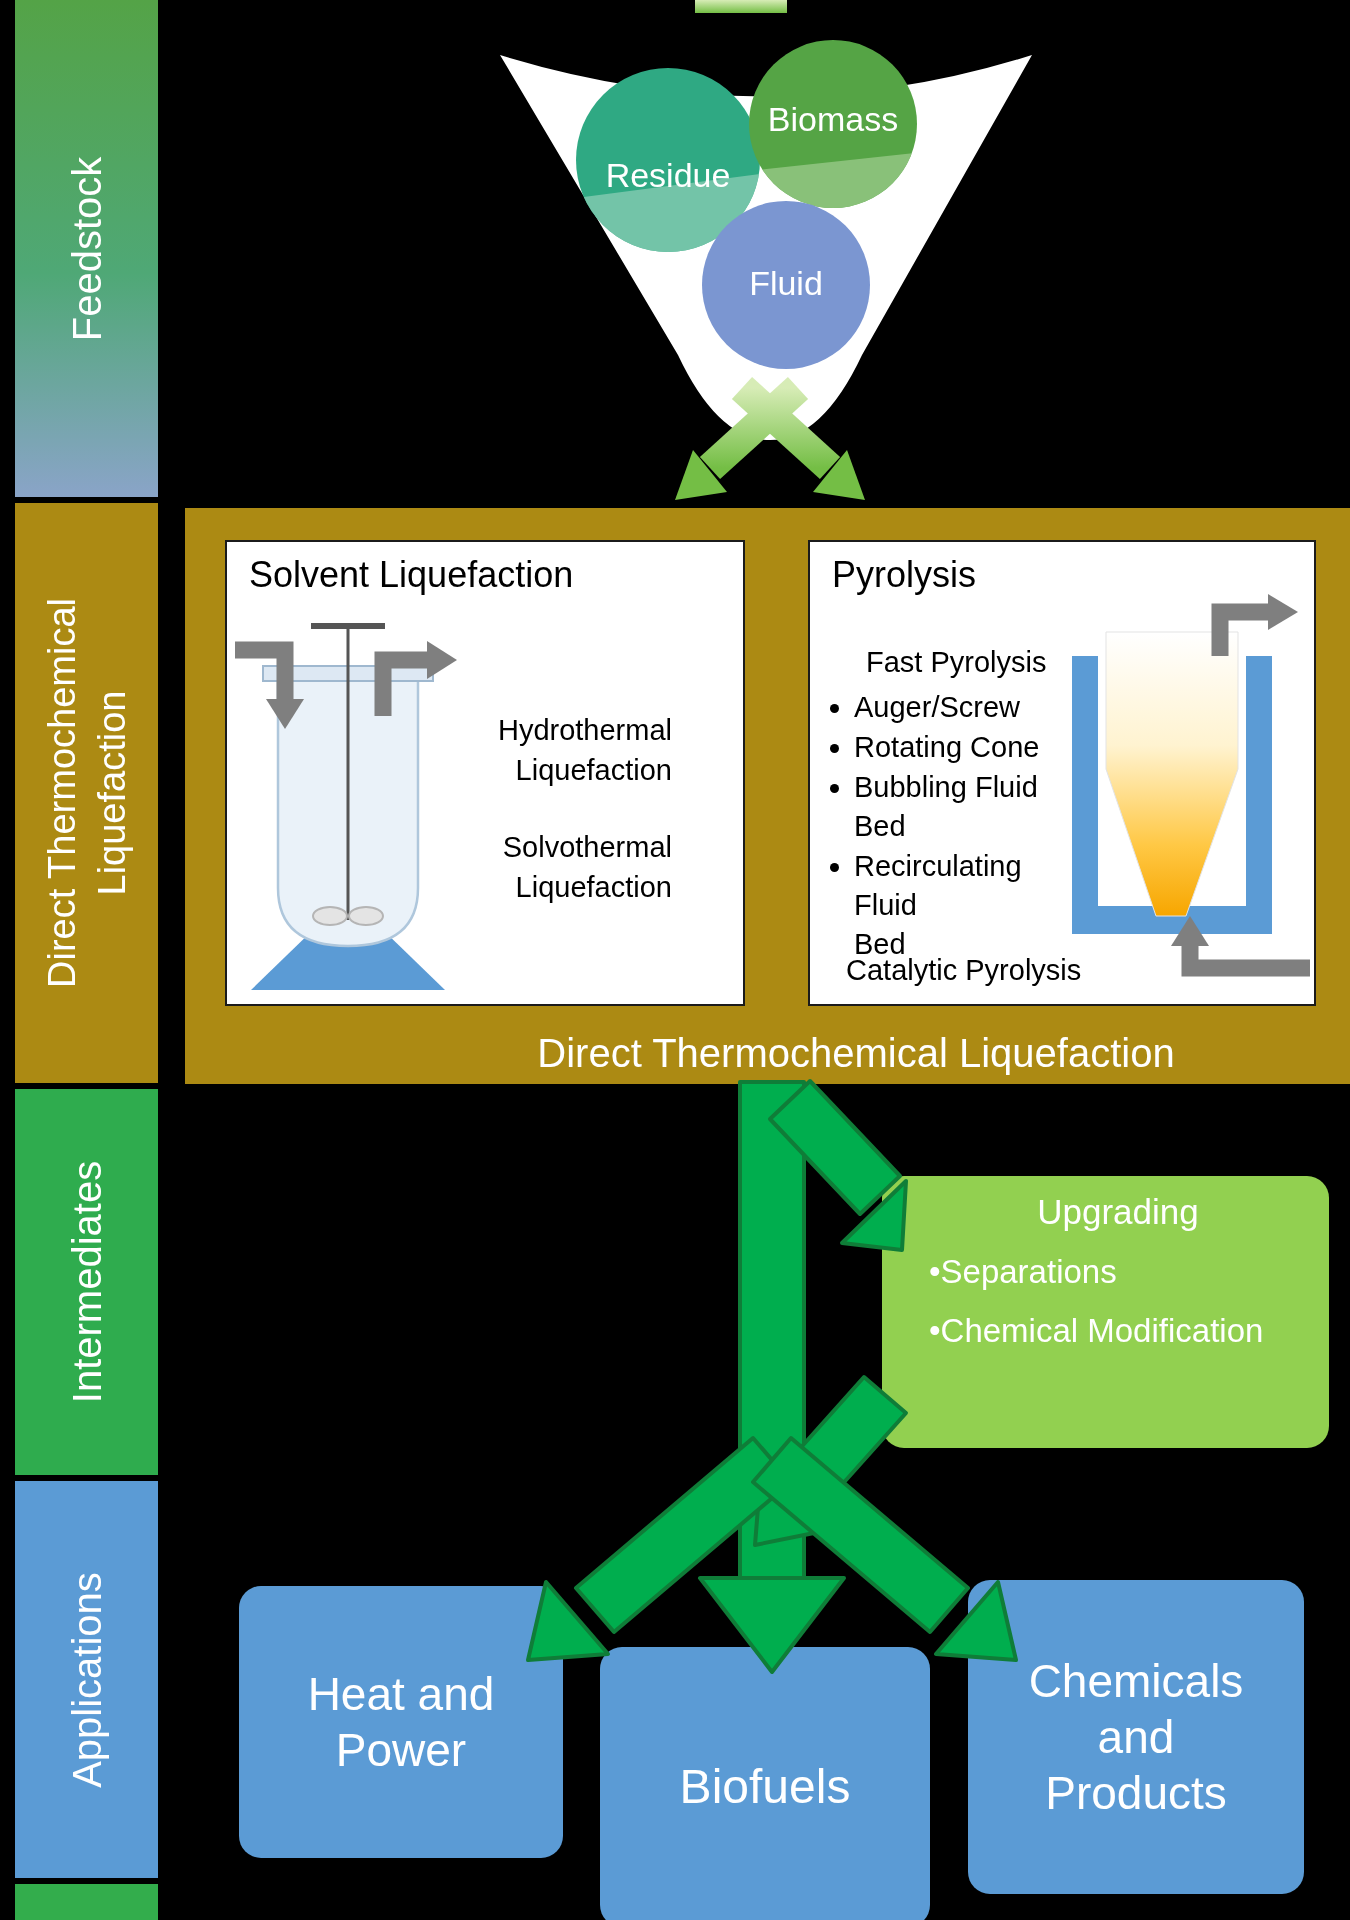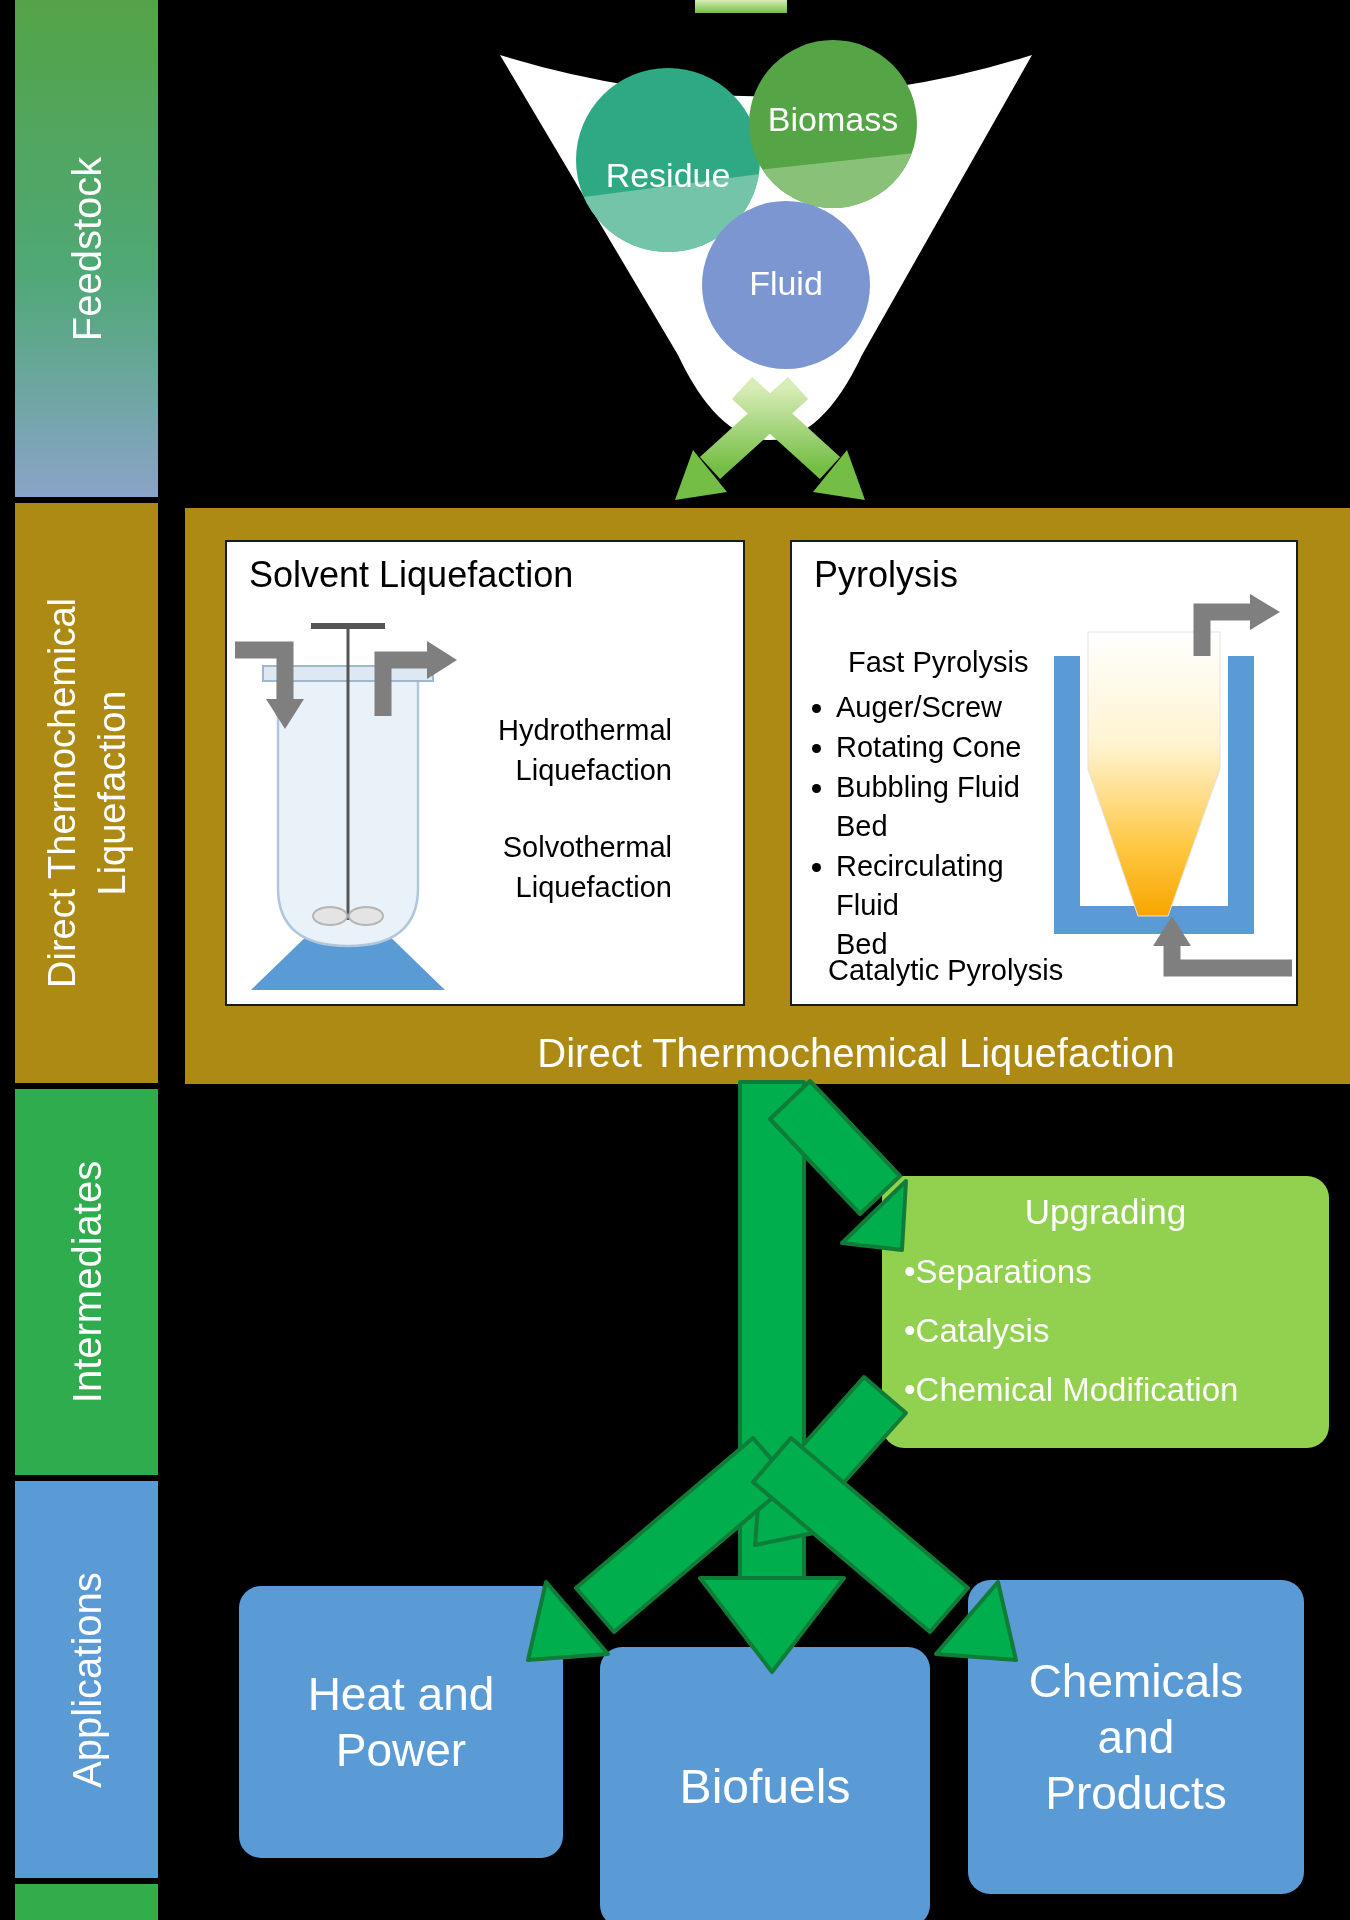--- a/index.html
+++ b/index.html
@@ -33,41 +33,41 @@
   }
 
   
   #dtl-box { position:absolute; left:185px; top:508px; width:1342px; height:576px;
     background:#AC8A13; z-index:2; }
   #dtl-title { position:absolute; bottom:8px; left:0; width:100%;
     text-align:center; color:#fff; font-size:40px; }
   .panel { position:absolute; top:32px; height:466px; background:#fff;
     border:2px solid #1b1b1b; }
   #solvent-panel { left:40px; width:520px; }
-  #pyrolysis-panel { left:605px; width:508px; }
+  #pyrolysis-panel { left:623px; width:508px; }
   .panel-title { position:absolute; top:12px; left:22px; color:#000; font-size:36px; }
 
   .solv-item { position:absolute; left:200px; width:245px; text-align:right;
     color:#000; font-size:29px; line-height:40px; white-space:pre-line; }
   .solv-item-1 { top:168px; }
   .solv-item-2 { top:285px; }
 
   .pyro-subtitle { position:absolute; top:104px; left:56px; color:#000; font-size:29px; }
   .pyro-list { position:absolute; top:146px; left:20px; width:250px;
     list-style:disc; padding-left:24px; color:#000; font-size:29px; line-height:39px; }
   .pyro-list li { white-space:pre-line; margin-bottom:1px; }
   .pyro-footer { position:absolute; top:412px; left:36px; color:#000; font-size:29px; }
 
   .reactor-svg { position:absolute; overflow:visible; }
   #solvent-reactor { left:6px; top:56px; }
   #pyrolysis-reactor { left:250px; top:52px; }
 
   
   #upgrading-box { position:absolute; left:882px; top:1176px; width:447px; height:272px;
-    background:#92D050; border-radius:22px; z-index:3; color:#fff; }
+    background:#92D050; border-radius:22px; z-index:3; color:#fff;padding-left:25px; }
   .upg-title { text-align:center; margin-top:16px; font-size:35px; }
   .upg-bullet { margin:21px 0 0 22px; font-size:33px; }
 
   
   .app-box { position:absolute; background:#5B9BD5; border-radius:22px; z-index:3;
     display:flex; align-items:center; justify-content:center; }
   .app-label { color:#fff; text-align:center; white-space:pre-line; line-height:1.22; }
   #box-heat { left:239px; top:1586px; width:324px; height:272px; }
   #box-heat .app-label { font-size:46px; }
   #box-biofuels { left:600px; top:1647px; width:330px; height:280px; }
@@ -165,21 +165,20 @@
         </g>
       </svg>
     </div>
 
     <div id="dtl-title">Direct Thermochemical Liquefaction</div>
   </div>
 
   <div id="upgrading-box">
     <div class="upg-title">Upgrading</div>
     <div class="upg-bullet">•Separations</div>
-    <div class="upg-bullet">•Catalysis</div>
     <div class="upg-bullet">•Chemical Modification</div>
   </div>
 
   <div class="app-box" id="box-heat">
     <div class="app-label">Heat and
 Power</div>
   </div>
   <div class="app-box" id="box-biofuels">
     <div class="app-label">Biofuels</div>
   </div>

